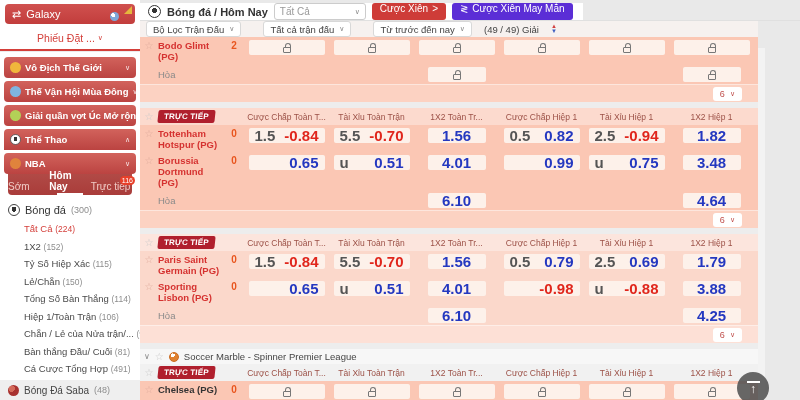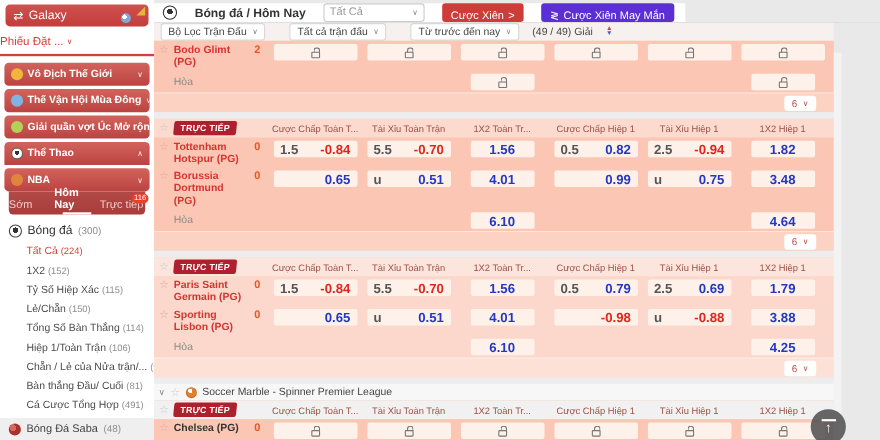--- a/index.html
+++ b/index.html
@@ -10,21 +10,21 @@
   
   .sidebar { width:140px; background:#fff; display:flex; flex-direction:column; flex-shrink:0; }
   .logo-bar { margin:4px 5px 0 5px; height:20px; background:linear-gradient(#d0514f,#c23d3c); border-radius:4px;
     color:#fff; display:flex; align-items:center; padding:0 7px; gap:5px; font-size:11px; position:relative; cursor:pointer; }
   .swap { font-size:11px; }
   .deco-gift { position:absolute; right:3px; top:2px; width:0; height:0;
     border-left:8px solid transparent; border-top:8px solid #e8c23c; transform:rotate(90deg); opacity:.9; }
   .deco-ball { position:absolute; right:16px; top:8px; width:9px; height:9px; border-radius:50%;
     background:radial-gradient(circle at 35% 35%, #fff 0 2px, #7fa8d8 2px); }
   .side-tabs { display:flex; height:25px; align-items:stretch; border-bottom:1px solid #ececec; margin-top:3px; }
-  .side-tab { flex:1; display:flex; align-items:center; justify-content:flex-start; gap:3px; font-size:10.5px; color:#555; cursor:pointer; }
+  .side-tab { flex:1; display:flex; align-items:center; justify-content:center; gap:3px; font-size:10.5px; color:#555; cursor:pointer; }
   .side-tab.active { color:#d43f3a; border-bottom:2px solid #d43f3a; }
   .tchev { font-size:7px; }
   .menu { padding:5px 4px 2px 4px; display:flex; flex-direction:column; gap:3px; }
   .menu-item { height:21px; background:linear-gradient(180deg,#d2635c,#bb4341); border-radius:4px; color:#fff;
     display:flex; align-items:center; padding:0 6px; gap:4px; font-weight:bold; font-size:9.5px; white-space:nowrap; overflow:hidden; cursor:pointer; }
   .menu-item.expanded { border-radius:4px 4px 0 0; }
   .mi-icon { width:11px; height:11px; border-radius:50%; flex-shrink:0; }
   .mi-ball { background:radial-gradient(circle at 50% 42%, #333 0 2px, #fff 2px); border:1px solid #666; }
   .chev { margin-left:auto; font-weight:normal; opacity:.85; font-size:7px; }
   .subtabs { margin:-3px 4px 0 4px; height:21px; background:linear-gradient(#b14a46,#a93c3a); border-radius:0 0 4px 4px;
@@ -38,26 +38,26 @@
   .sh-icon { width:12px; height:12px; border-radius:50%; background:radial-gradient(circle at 50% 42%, #333 0 2.5px, #fff 2.5px); border:1px solid #444; }
   .sp-item { padding:0 6px 0 24px; height:17.5px; line-height:17.5px; color:#4a4a4a; font-size:9.5px; white-space:nowrap; overflow:hidden; cursor:pointer; }
   .sp-item .cnt { font-size:8.5px; color:#8d8d8d; }
   .sp-item.active, .sp-item.active .cnt { color:#d43f3a; }
   .saba { height:20px; background:#efefef; display:flex; align-items:center; gap:5px; padding:0 8px; font-size:10px; color:#444; cursor:pointer; }
   .saba-icon { width:11px; height:11px; border-radius:50%; background:radial-gradient(circle at 35% 35%, #d46a5a 0 3px, #a83230 3px); }
 
   
   .main { flex:1; display:flex; flex-direction:column; background:#e9e9e9; padding-top:3px; }
   .topbar { height:23px; display:flex; border-bottom:1px solid #e0e0e0; }
-  .topbar-white { background:#fff; display:flex; align-items:center; gap:16px; padding:0 10px 0 8px; }
+  .topbar-white { background:#fff; display:flex; align-items:center; gap:6px; padding:0 10px 0 8px; }
   .tb-ball { width:13px; height:13px; border-radius:50%; background:radial-gradient(circle at 50% 42%, #333 0 2.5px, #fff 2.5px); border:1px solid #333; }
   .tb-title { font-size:11px; font-weight:bold; color:#333; white-space:nowrap; }
   .tb-select { border:1px solid #ccc; border-radius:3px; width:92px; height:17px; font-size:10px; color:#999;
     display:flex; justify-content:space-between; align-items:center; padding:0 5px; cursor:pointer; }
-  .btn { height:17px; border:none; border-radius:3px; color:#fff; font-size:10px; display:flex; align-items:flex-end; gap:4px;
+  .btn { height:17px; border:none; border-radius:3px; color:#fff; font-size:10px; display:flex; align-items:flex-start; gap:4px;
     padding:0 8px; white-space:nowrap; cursor:pointer; font-family:inherit; }
   .btn-red { background:#ce3c38; }
   .btn-purple { background:#5b2ed6; }
   .filterbar { height:22px; background:#f6f1ef; display:flex; align-items:center; gap:6px; padding-left:6px; width:618px; }
   .fdrop { background:#fff; border:1px solid #d8d8d8; border-radius:3px; height:16px; padding:0 6px; font-size:9.5px;
     color:#444; display:flex; gap:5px; align-items:center; white-space:nowrap; cursor:pointer; }
   .sort-icon { display:flex; flex-direction:column; line-height:5px; font-size:6px; cursor:pointer; }
   .sort-up { color:#d04040; } .sort-down { color:#4060c0; }
 
   .content { width:618px; }
@@ -70,21 +70,21 @@
   .mh-col { text-align:center; white-space:nowrap; overflow:hidden; }
   .live-badge { display:inline-block; background:#b01f2d; color:#fff; font-size:8px; font-weight:bold;
     padding:2px 6px; border-radius:2px; transform:skewX(-6deg); letter-spacing:.2px; }
   .mrow { display:grid; grid-template-columns:18px 66px 20px repeat(6,85px); padding:3px 0 2px 0; align-items:start; }
   .star { color:#deab9d; font-size:10px; text-align:center; line-height:12px; cursor:pointer; }
   .mhead .star, .mhead.gray .star { color:#c9c9c9; }
   .tname { font-size:9.5px; font-weight:bold; line-height:11px; }
   .tname.red { color:#d53230; } .tname.dark { color:#333; }
   .score { font-size:10px; font-weight:bold; color:#e8551e; text-align:center; }
   .obox { width:76px; height:15px; background:#fdf1ea; border-radius:2px; margin:0 auto; display:flex;
-    align-items:center; justify-content:space-between; padding:0 6px; font-size:12px; font-weight:bold; cursor:pointer; }
+    align-items:center; justify-content:space-between; padding:0 6px; font-size:15px; font-weight:bold; cursor:pointer; }
   .obox.center { justify-content:center; width:58px; }
   .obox.lockbox { justify-content:center; }
   .line { color:#555; } .odds.pos { color:#2438c0; } .odds.neg { color:#e0261c; }
   .lockicon { width:8px; height:6px; border:1px solid #777; border-radius:1px; position:relative; margin-top:4px; }
   .lockicon::before { content:""; position:absolute; width:4px; height:4px; border:1px solid #777; border-bottom:none;
     border-radius:3px 3px 0 0; top:-5px; left:1px; }
   .drawlbl { font-size:9.5px; color:#8a8a8a; padding-top:2px; }
   .sfoot { height:18px; display:flex; align-items:center; justify-content:flex-end; padding-right:16px; border-top:1px solid rgba(255,255,255,.45); }
   .sec.salmon .sfoot { background:#fcd2c2; } .sec.light .sfoot { background:#fde0d6; }
   .pill { background:#fff; border-radius:3px; font-size:9px; color:#c0504d; padding:2px 7px; display:flex; gap:5px; align-items:center; cursor:pointer; }

